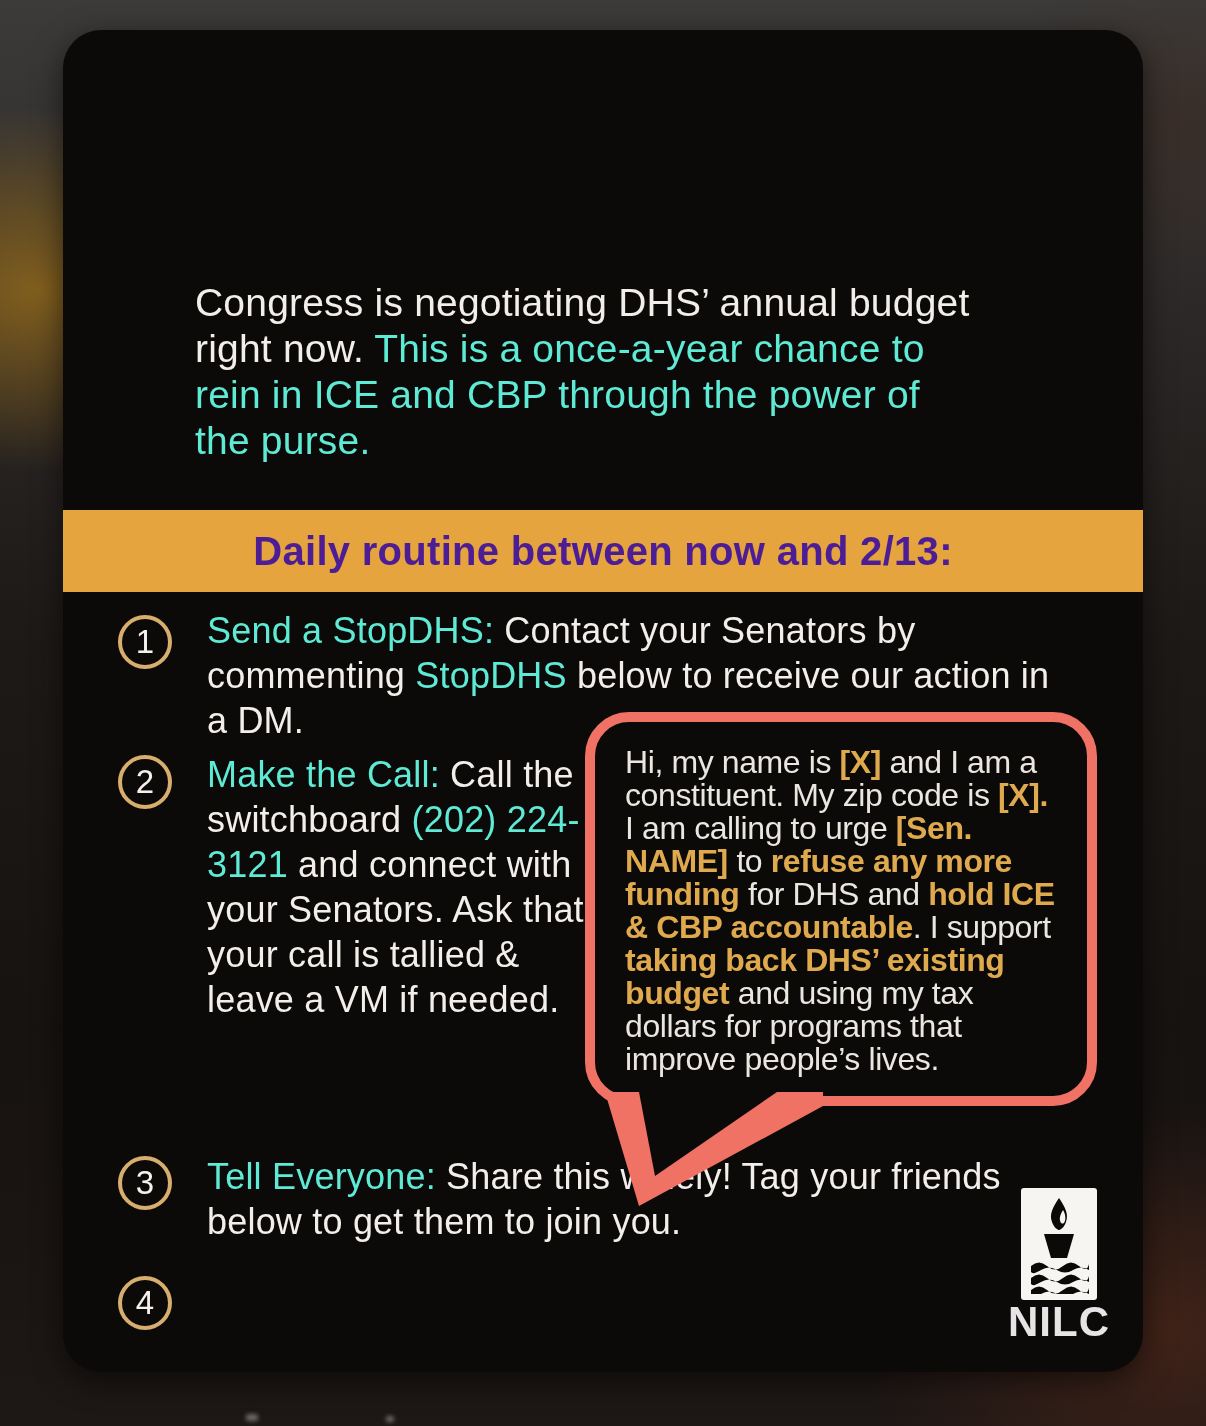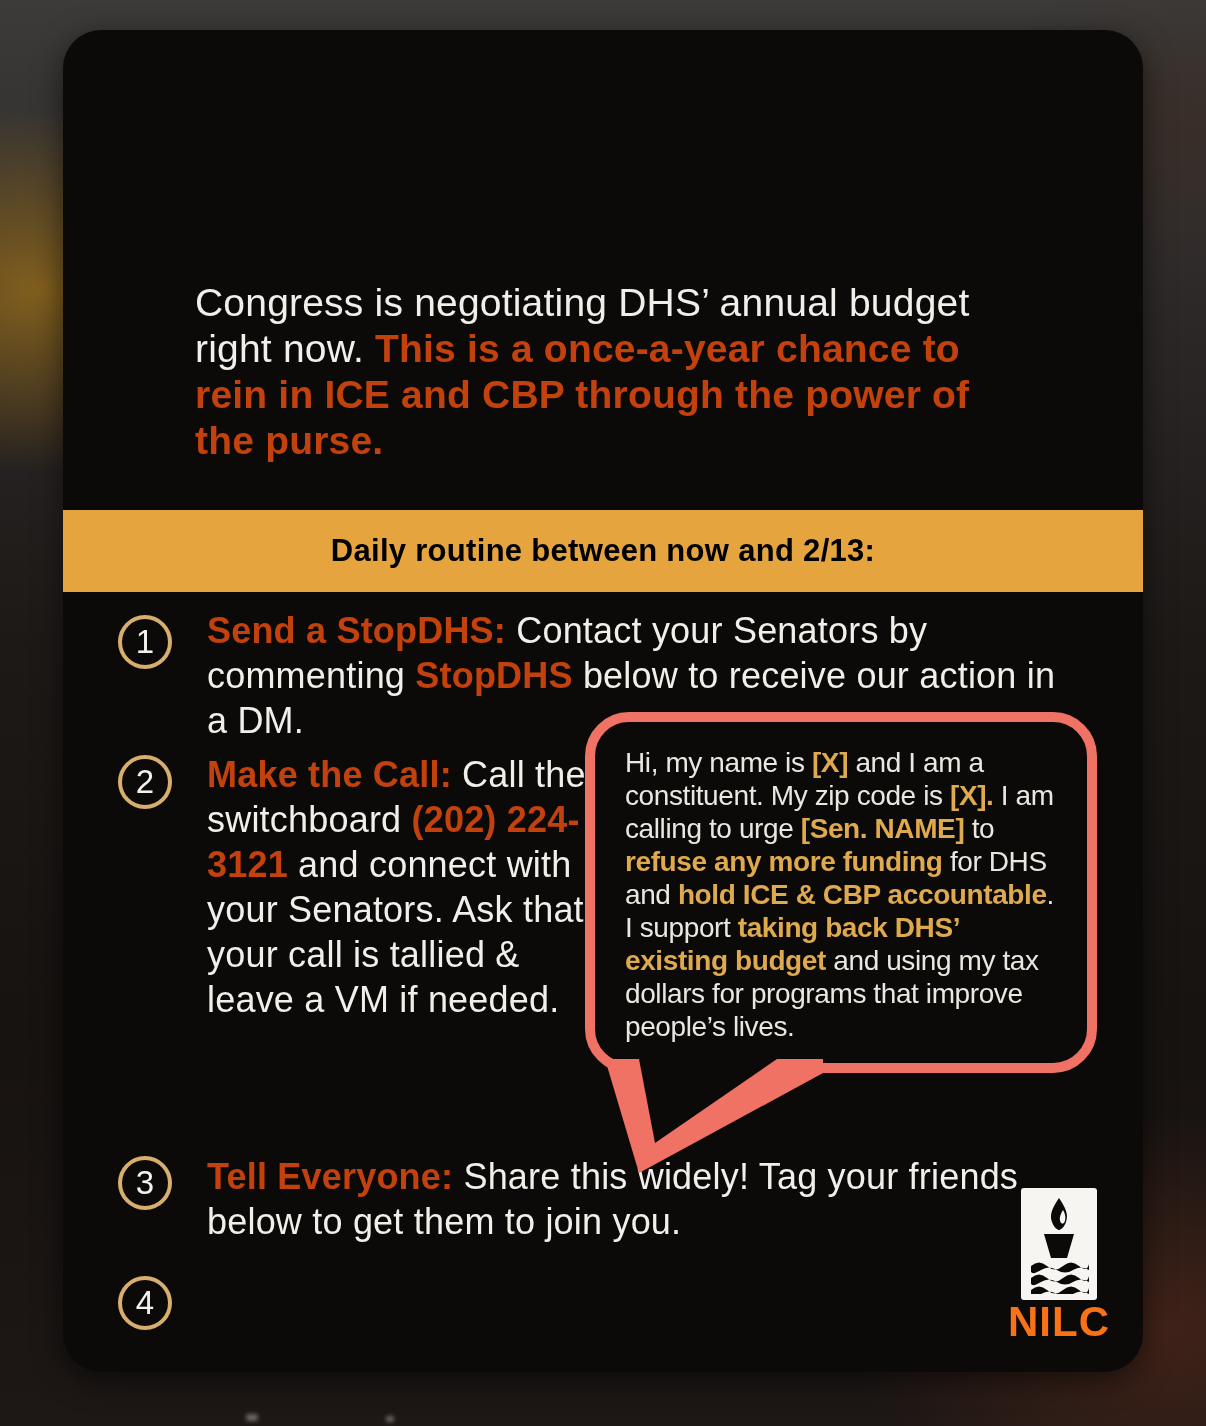--- a/index.html
+++ b/index.html
@@ -47,62 +47,62 @@
     position:absolute; left:132px; top:250px; width:790px;
     font-size:39px; line-height:46px; color:var(--text-col); letter-spacing:0.2px;
   }
 
   .banner{
     position:absolute; left:0; top:480px; width:100%; height:82px;
     background:var(--gold-band);
     display:flex; align-items:center; justify-content:center;
   }
   .banner-text{
-    font-weight:700; font-size:31px; color:#000000; letter-spacing:0.3px;
+    font-weight:700; font-size:40px; color:#4c1d95; letter-spacing:0.3px;
   }
 
   .num-circle{
     position:absolute; left:55px; width:54px; height:54px;
     border:4px solid var(--ring); border-radius:50%;
     display:flex; align-items:center; justify-content:center;
     color:#f5f2ee; font-size:33px; font-weight:400;
   }
   .step-text{
     position:absolute; left:144px;
     font-size:36px; line-height:45px; color:var(--text-col); letter-spacing:0.2px;
   }
   .step-text.big{font-size:40px; line-height:46px;}
 
-  .seg-b{font-weight:700; color:#c2410c;}
+  .seg-b{font-weight:400; color:#5eead4;}
   .seg-r{font-weight:400;}
   .seg-g{font-weight:700; color:var(--gold-text);}
 
   .bubble-wrap{position:absolute; left:522px; top:682px; width:512px;}
   .bubble{
     border:10px solid #ef7265; border-radius:44px;
     background:var(--card-bg);
     padding:24px 24px 20px 30px;
-    font-size:28px; line-height:33px; letter-spacing:-0.4px;
+    font-size:32px; line-height:33px; letter-spacing:-0.4px;
     color:#eae6e0;
     position:relative; z-index:1;
   }
   .bubble-tail{
     position:absolute; left:14px; top:calc(100% - 14px);
     width:230px; height:118px; z-index:2; display:block;
   }
 
   .logo-box{
     position:absolute; left:958px; top:1158px; width:76px; height:112px;
     background:#f7f5f2; border-radius:3px;
     display:flex; align-items:center; justify-content:center;
   }
   .logo-text{
     position:absolute; left:928px; top:1268px; width:136px;
     text-align:center; font-weight:700; font-size:42px; letter-spacing:1px;
-    color:#f97316;
+    color:#e5e5e5;
   }
 
   .speck{position:absolute; background:rgba(255,255,255,0.35); filter:blur(2px); border-radius:2px;}
   .speck.a{left:246px; top:1414px; width:12px; height:7px;}
   .speck.b{left:386px; top:1416px; width:8px; height:6px;}
 </style>
 </head>
 <body>
 
 <div class="card">

